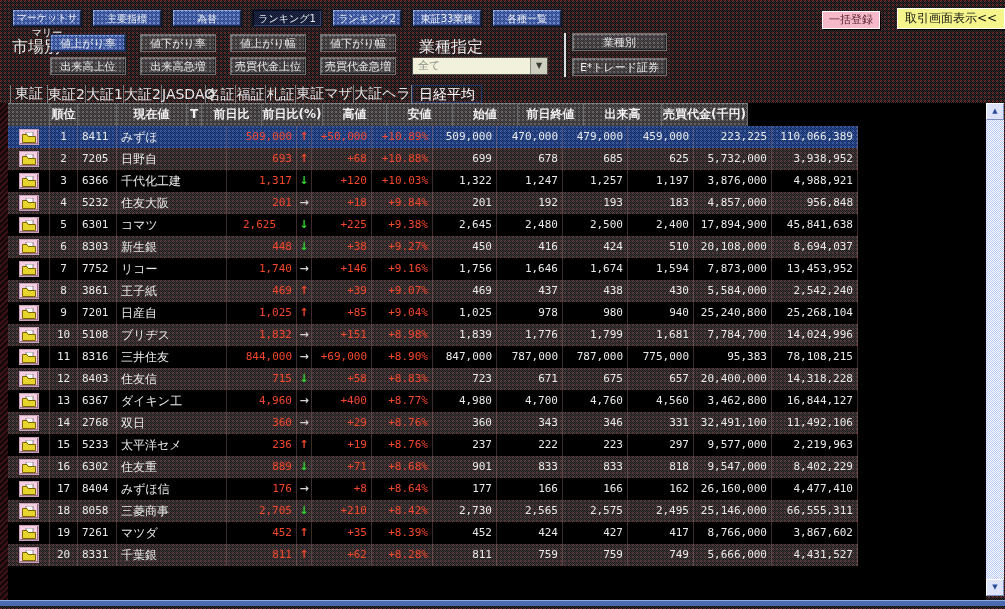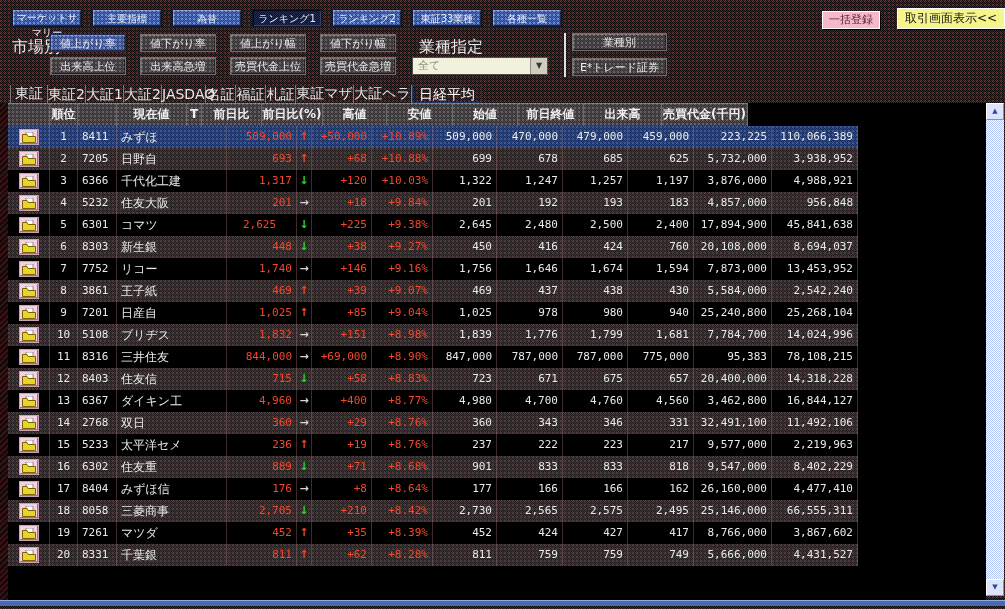--- a/index.html
+++ b/index.html
@@ -281,21 +281,21 @@
           <div class="cell c-rank" style="width: 28px;">6</div>
           <div class="cell c-code" style="width: 39px;">8303</div>
           <div class="cell c-name" style="width: 110px;">新生銀</div>
           <div class="cell num red" style="width: 70px;">448</div>
           <div class="cell c-t t-down" style="width: 15px;">↓</div>
           <div class="cell num red" style="width: 60px;">+38</div>
           <div class="cell num red" style="width: 61px;">+9.27%</div>
           <div class="cell num" style="width: 64px;">450</div>
           <div class="cell num" style="width: 66px;">416</div>
           <div class="cell num" style="width: 65px;">424</div>
-          <div class="cell num" style="width: 66px;">760</div>
+          <div class="cell num" style="width: 66px;">510</div>
           <div class="cell num" style="width: 78px;">20,108,000</div>
           <div class="cell num" style="width: 86px;">8,694,037</div>
         </div>
         <div class="row plain">
           <div class="cell c-icon" style="width: 42px;">
             <button class="iconbtn"><svg width="14" height="11" viewBox="0 0 14 11">
                 <rect x="4" y="0" width="7" height="5" fill="#ffffff" stroke="#777" stroke-width="0.8"></rect>
                 <path d="M0.5 2.5 h4.5 l1.2 2 h7.3 v6 h-13 z" fill="#e7d42c" stroke="#7a6400" stroke-width="1"></path>
               </svg></button>
           </div>
@@ -470,21 +470,21 @@
           <div class="cell c-rank" style="width: 28px;">15</div>
           <div class="cell c-code" style="width: 39px;">5233</div>
           <div class="cell c-name" style="width: 110px;">太平洋セメ</div>
           <div class="cell num red" style="width: 70px;">236</div>
           <div class="cell c-t t-up" style="width: 15px;">↑</div>
           <div class="cell num red" style="width: 60px;">+19</div>
           <div class="cell num red" style="width: 61px;">+8.76%</div>
           <div class="cell num" style="width: 64px;">237</div>
           <div class="cell num" style="width: 66px;">222</div>
           <div class="cell num" style="width: 65px;">223</div>
-          <div class="cell num" style="width: 66px;">217</div>
+          <div class="cell num" style="width: 66px;">297</div>
           <div class="cell num" style="width: 78px;">9,577,000</div>
           <div class="cell num" style="width: 86px;">2,219,963</div>
         </div>
         <div class="row tex-row">
           <div class="cell c-icon" style="width: 42px;">
             <button class="iconbtn"><svg width="14" height="11" viewBox="0 0 14 11">
                 <rect x="4" y="0" width="7" height="5" fill="#ffffff" stroke="#777" stroke-width="0.8"></rect>
                 <path d="M0.5 2.5 h4.5 l1.2 2 h7.3 v6 h-13 z" fill="#e7d42c" stroke="#7a6400" stroke-width="1"></path>
               </svg></button>
           </div>

